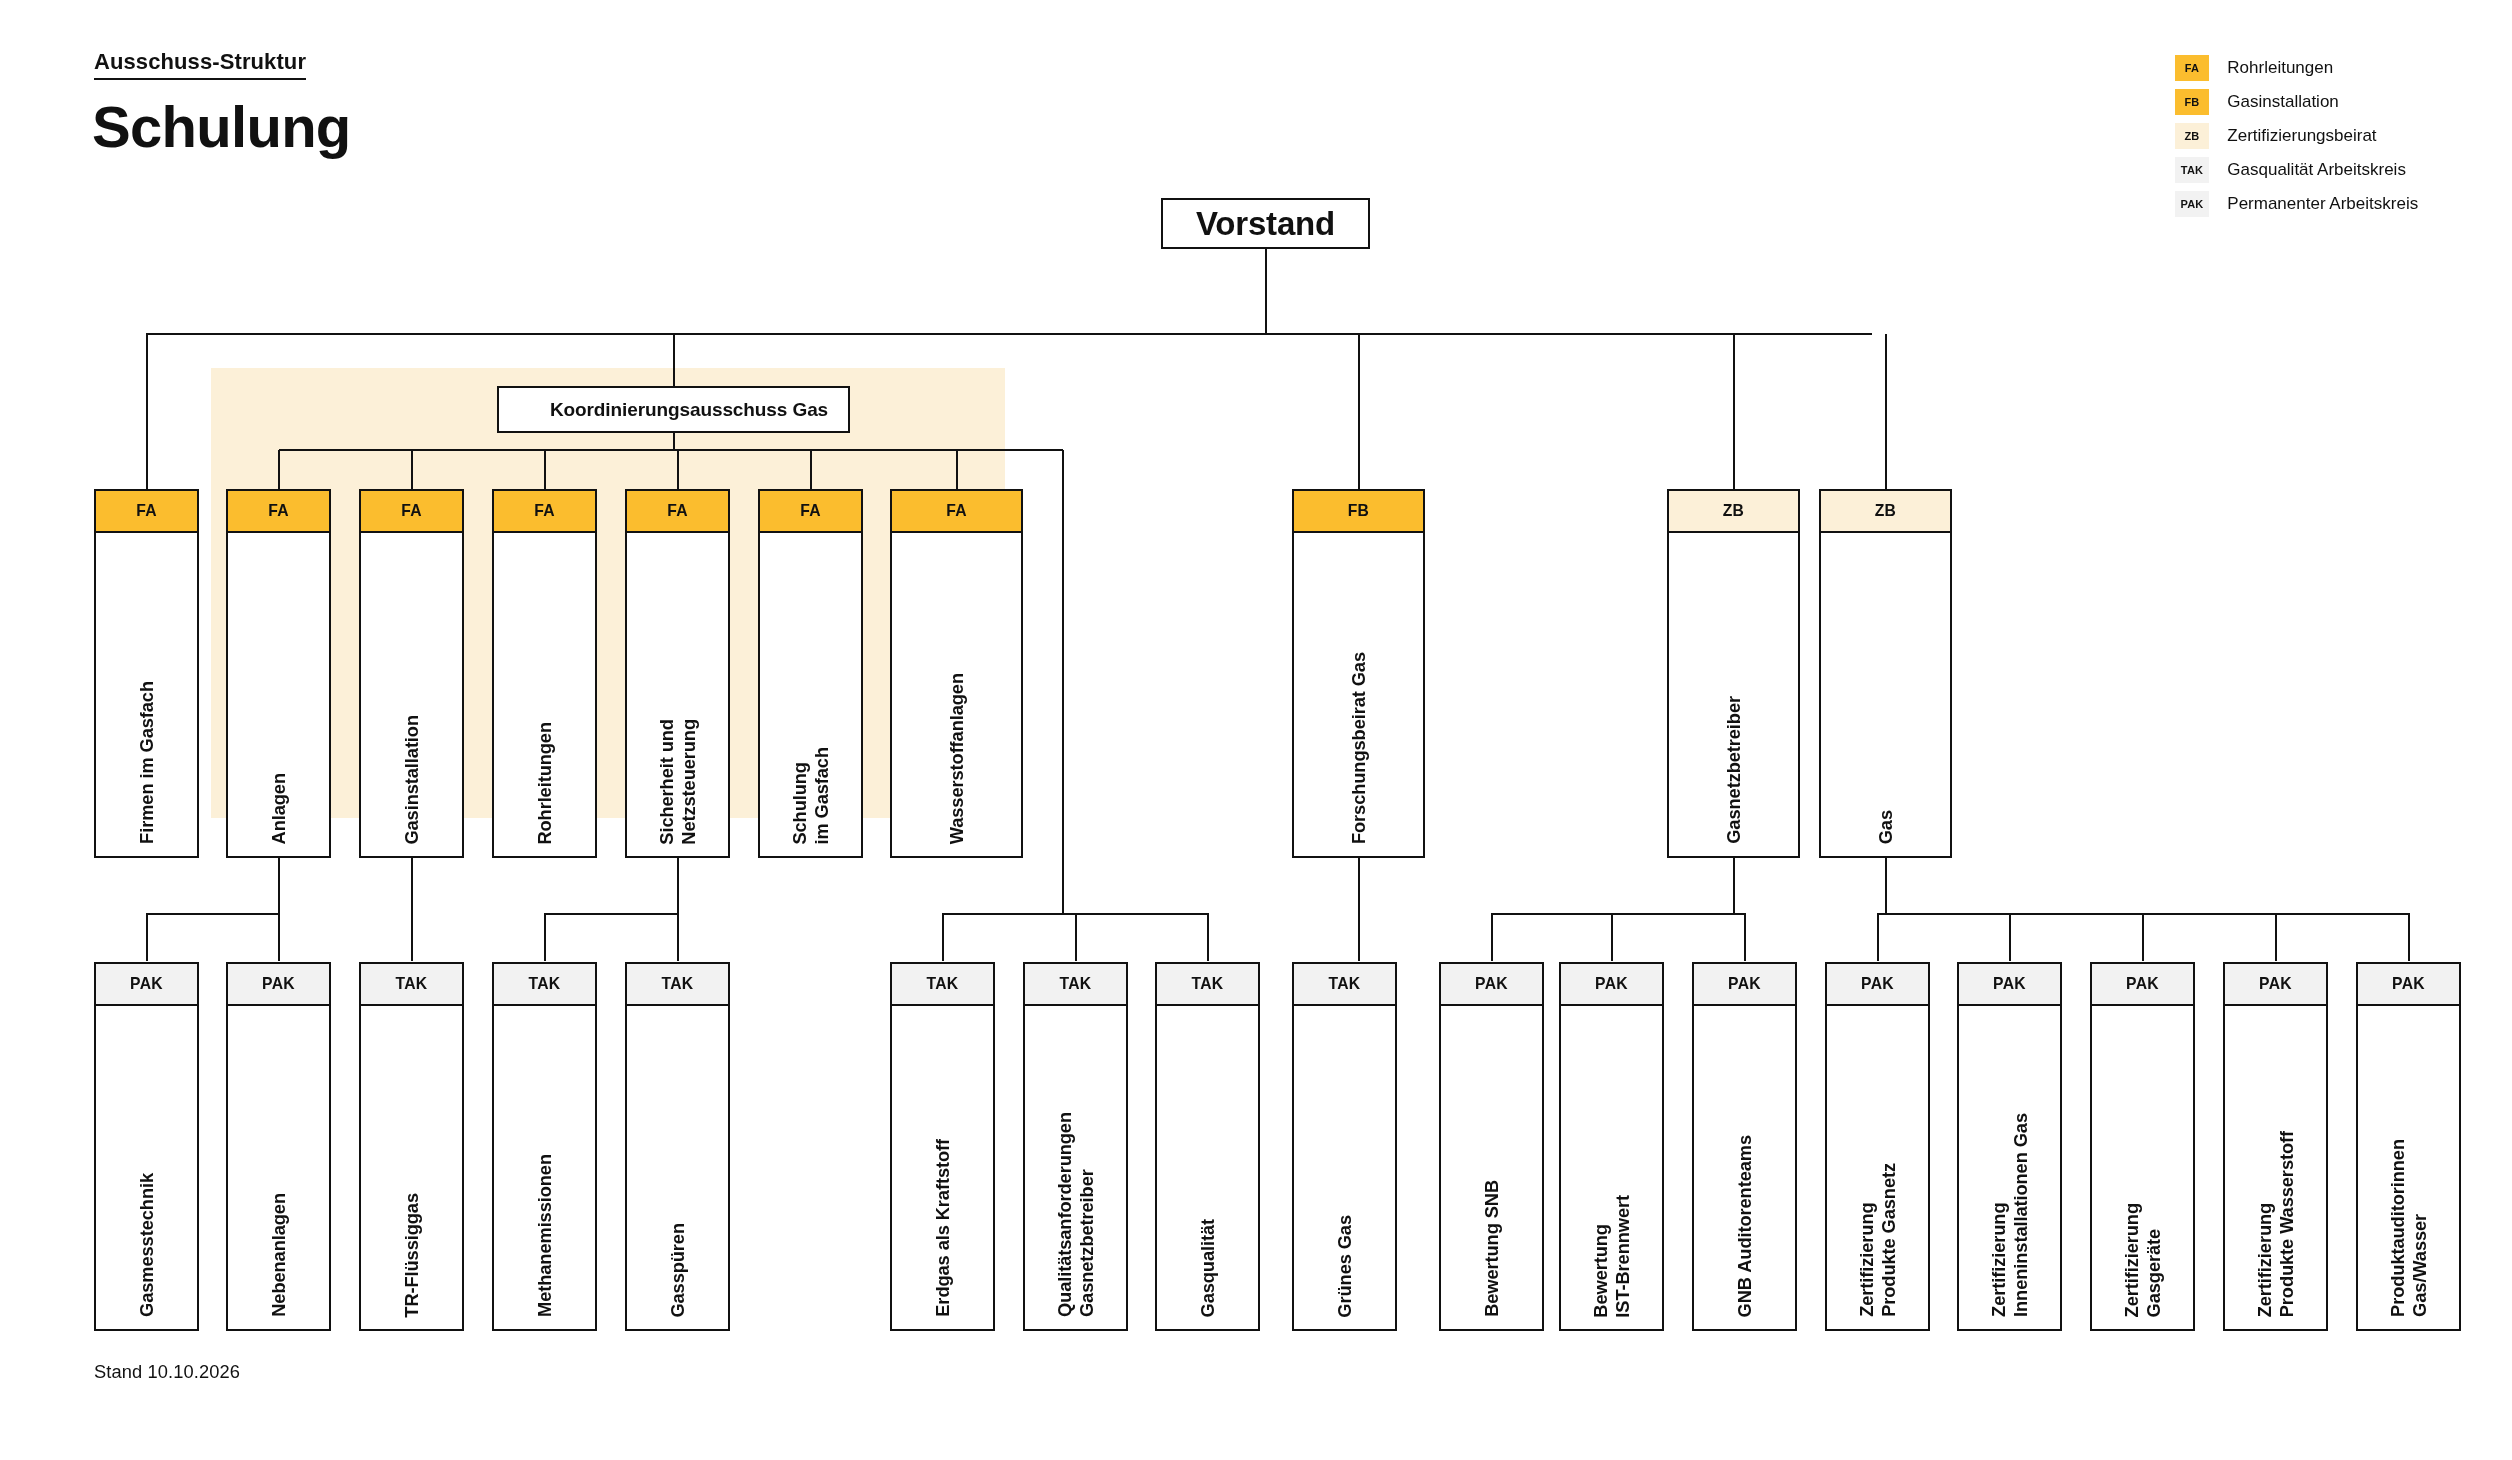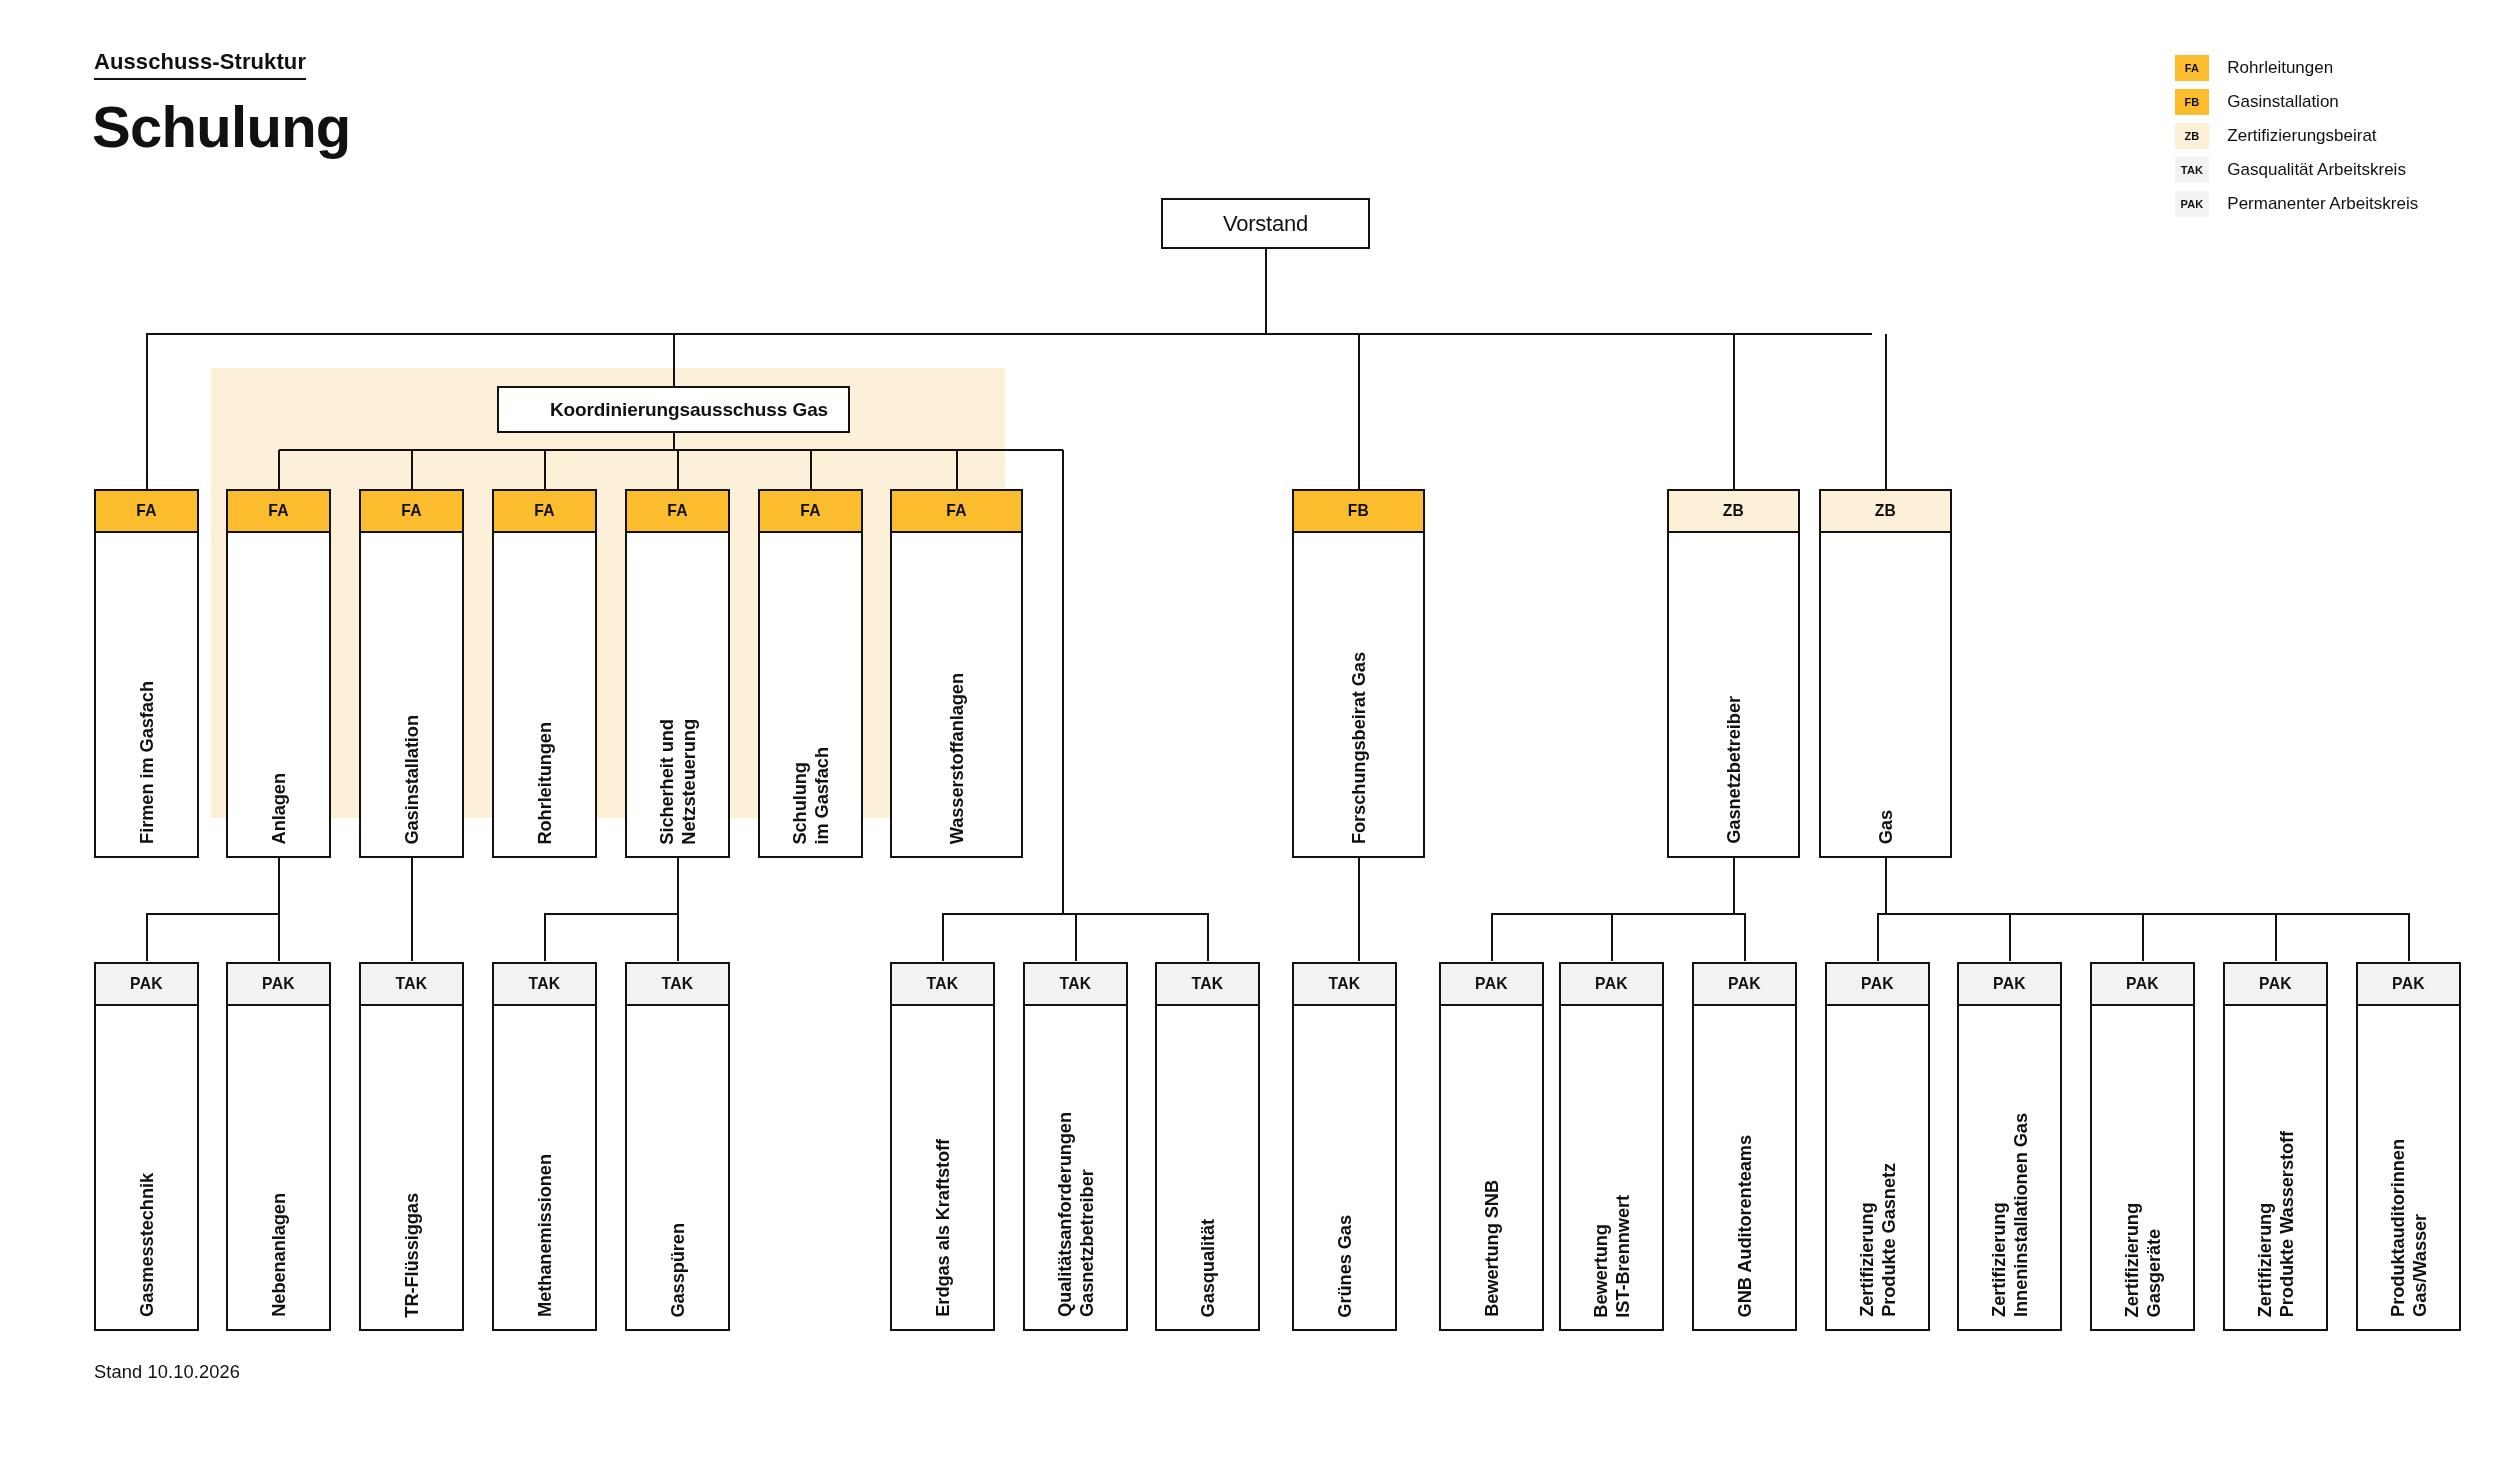--- a/index.html
+++ b/index.html
@@ -128,21 +128,21 @@
   
   .plain{
     position:absolute;
     border:2px solid #111111;
     box-sizing:border-box;
     background:#ffffff;
     display:flex;
     align-items:center;
     justify-content:center;
   }
-  .plain.vorstand{font-size:22px;font-weight:400;letter-spacing:-0.2px;}
+  .plain.vorstand{font-size:33px;font-weight:700;letter-spacing:-0.2px;}
   .plain.kag{font-size:19px;font-weight:700;letter-spacing:-0.1px;padding-left:31px;}
 </style>
 </head>
 <body>
 
 <div id="stage">
 
   <div class="kicker">Ausschuss-Struktur</div>
   <div class="bigtitle">Schulung</div>
   <div class="stand">Stand 10.10.2026</div>

